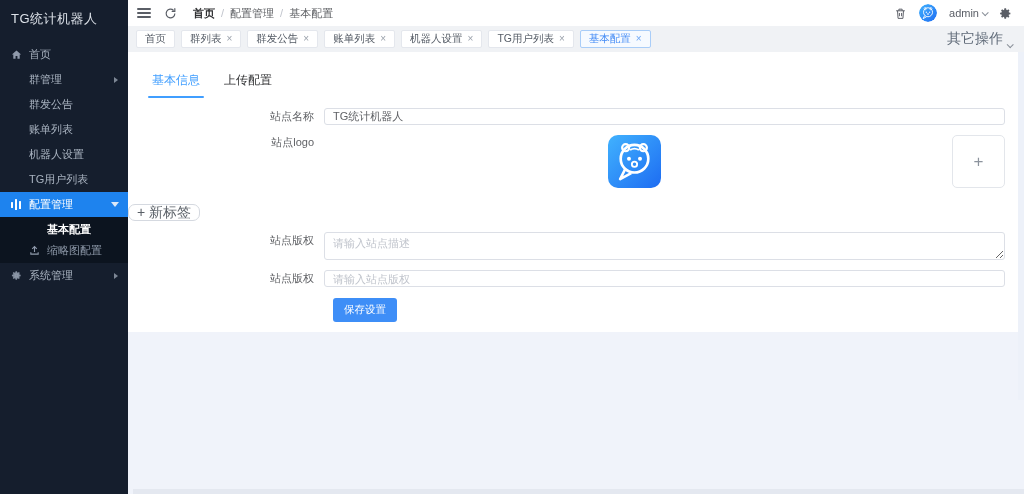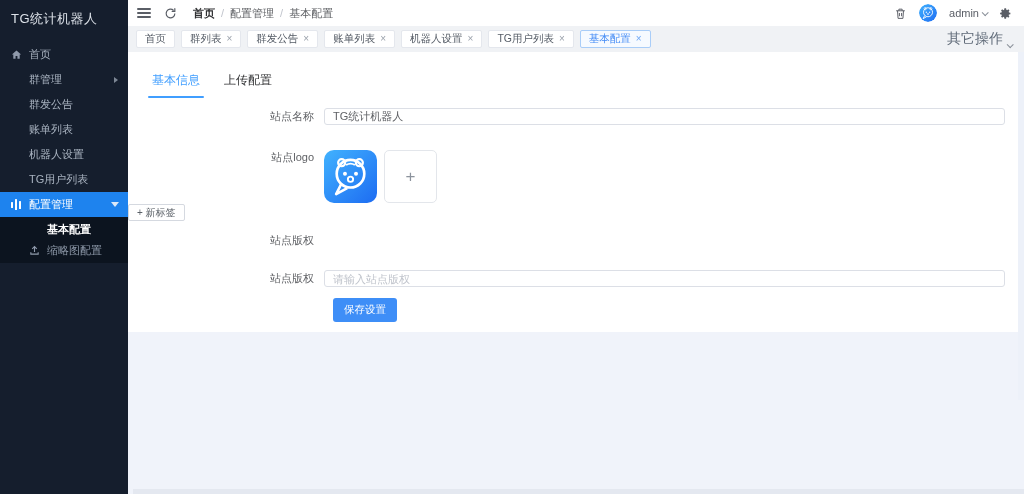--- a/index.html
+++ b/index.html
@@ -62,21 +62,21 @@
   .ctab.active::after { content:""; position:absolute; left:-4px; right:-4px; bottom:0; height:2px; background:#409eff; border-radius:1px; }
 
   .form { position:relative; margin-top:10px; font-size:11px; }
   .form-row { position:absolute; left:0; right:19px; display:flex; }
   .form-label { width:196px; text-align:right; padding-right:10px; color:#606266; line-height:16px; }
   .t-input { flex:1; height:17px; border:1px solid #dcdfe6; border-radius:3px; font-size:11px; color:#606266; padding:0 8px; outline:none; font-family:inherit; background:#fff; }
   .t-input::placeholder, .t-area::placeholder { color:#c0c4cc; }
   .t-area { flex:1; height:28px; border:1px solid #dcdfe6; border-radius:3px; font-size:11px; color:#606266; padding:3px 8px; outline:none; resize:vertical; font-family:inherit; }
   .logo-box { width:53px; height:53px; border-radius:7px; overflow:hidden; cursor:pointer; }
   .upload-box { width:53px; height:53px; border:1px solid #e3e6eb; border-radius:5px; background:#fff; display:flex; align-items:center; justify-content:center; color:#8c939d; font-size:17px; margin-left:7px; cursor:pointer; font-weight:300; }
-  .tag-btn { height:17px; border:1px solid #d5d9e0; border-radius:2px; background:#fff; color:#595f66; font-size:10px; padding:0 8px; display:inline-flex; align-items:center; cursor:pointer; }
+  .tag-btn { height:17px; border:1px solid #d5d9e0; border-radius:7px; background:#fff; color:#595f66; font-size:14px; padding:0 8px; display:inline-flex; align-items:center; cursor:pointer; }
   .save-btn { position:absolute; left:205px; top:190px; background:#3e8ef7; color:#fff; border:none; border-radius:3px; font-size:10.5px; padding:5px 11px; cursor:pointer; font-family:inherit; }
 
   svg { display:block; }
 </style>
 </head>
 <body>
 
 <div class="app">
 
   <aside class="sidebar">
@@ -167,20 +167,30 @@
           <span class="mi-icon">
             <svg width="11" height="11" viewBox="0 0 24 24" fill="none" stroke="currentColor" stroke-width="2.4">
                 <path d="M12 15V4M7 8.5L12 3.5l5 5"></path>
                 <path d="M4 16v4h16v-4"></path>
               </svg>
           </span>
           <span>缩略图配置</span>
         </div>
       </div>
 
+      <div class="menu-item">
+        <span class="mi-icon">
+          <svg width="11" height="11" viewBox="0 0 24 24" fill="currentColor">
+              <path d="M12 8a4 4 0 100 8 4 4 0 000-8zm0 6.2A2.2 2.2 0 1112 9.8a2.2 2.2 0 010 4.4z"></path>
+              <path d="M21 13.5v-3l-2.6-.5a7 7 0 00-.6-1.4l1.5-2.2-2.1-2.1-2.2 1.5c-.45-.25-.92-.45-1.4-.6L13 2.5h-3l-.5 2.7c-.5.15-.96.35-1.4.6L5.9 4.3 3.8 6.4l1.5 2.2c-.25.44-.45.9-.6 1.4l-2.7.5v3l2.7.5c.15.5.35.96.6 1.4l-1.5 2.2 2.1 2.1 2.2-1.5c.44.25.9.45 1.4.6l.5 2.7h3l.5-2.7c.48-.15.95-.35 1.4-.6l2.2 1.5 2.1-2.1-1.5-2.2c.25-.44.45-.9.6-1.4l2.7-.5z" fill-opacity=".9"></path>
+            </svg>
+        </span>
+        <span>系统管理</span>
+        <span class="arrow-right"></span>
+      </div>
 
     </nav>
   </aside>
 
   <header class="topbar">
     <span class="hamburger">
         <i></i>
         <i></i>
         <i></i>
       </span>
@@ -274,21 +284,21 @@
       <span class="ctab">上传配置</span>
     </div>
 
     <div class="form">
 
       <div class="form-row" style="top:0;">
         <label class="form-label">站点名称</label>
         <input class="t-input" type="text" value="TG统计机器人" style="">
       </div>
 
-      <div class="form-row" style="top:42px;">
+      <div class="form-row" style="top:27px;justify-content:space-between;">
         <label class="form-label" style="line-height:14px;">站点logo</label>
         <span class="logo-box">
           <svg width="53" height="53" viewBox="0 0 48 48">
             <defs>
                 <linearGradient id="g1" x1="0" y1="0" x2="1" y2="1">
                   <stop offset="0" stop-color="#41b2fe"></stop>
                   <stop offset="1" stop-color="#1d6cf2"></stop>
                 </linearGradient>
               </defs>
             <rect width="48" height="48" rx="9" fill="url(#g1)"></rect>
@@ -306,20 +316,21 @@
           <span>+</span>
         </span>
       </div>
 
       <div class="form-row" style="top:96px;">
         <button class="tag-btn">+ 新标签</button>
       </div>
 
       <div class="form-row" style="top:124px;">
         <label class="form-label">站点版权</label>
+        <textarea class="t-area" placeholder="请输入站点描述" style=""></textarea>
       </div>
 
       <div class="form-row" style="top:162px;">
         <label class="form-label">站点版权</label>
         <input class="t-input" type="text" placeholder="请输入站点版权" style="">
       </div>
 
       <button class="save-btn">保存设置</button>
     </div>
   </main>

